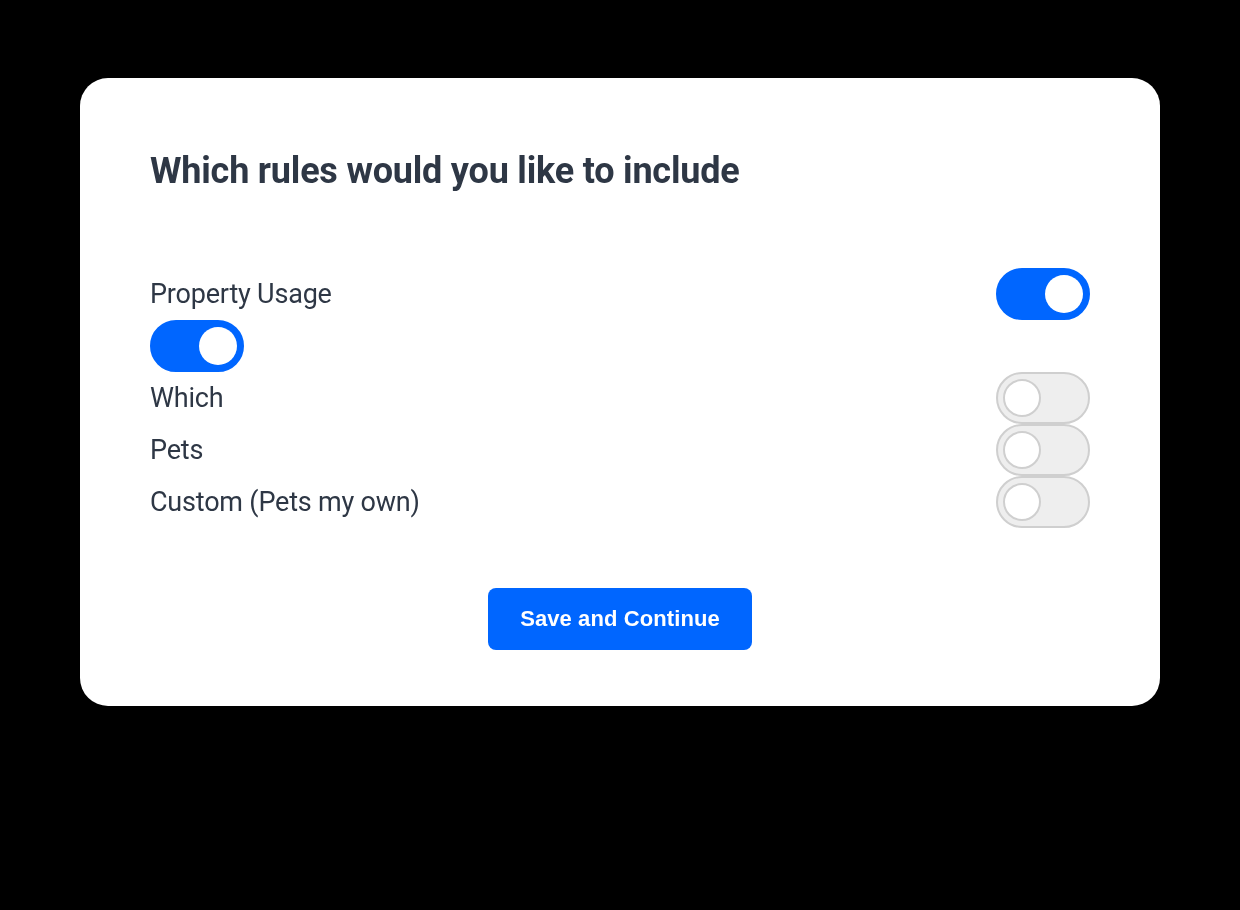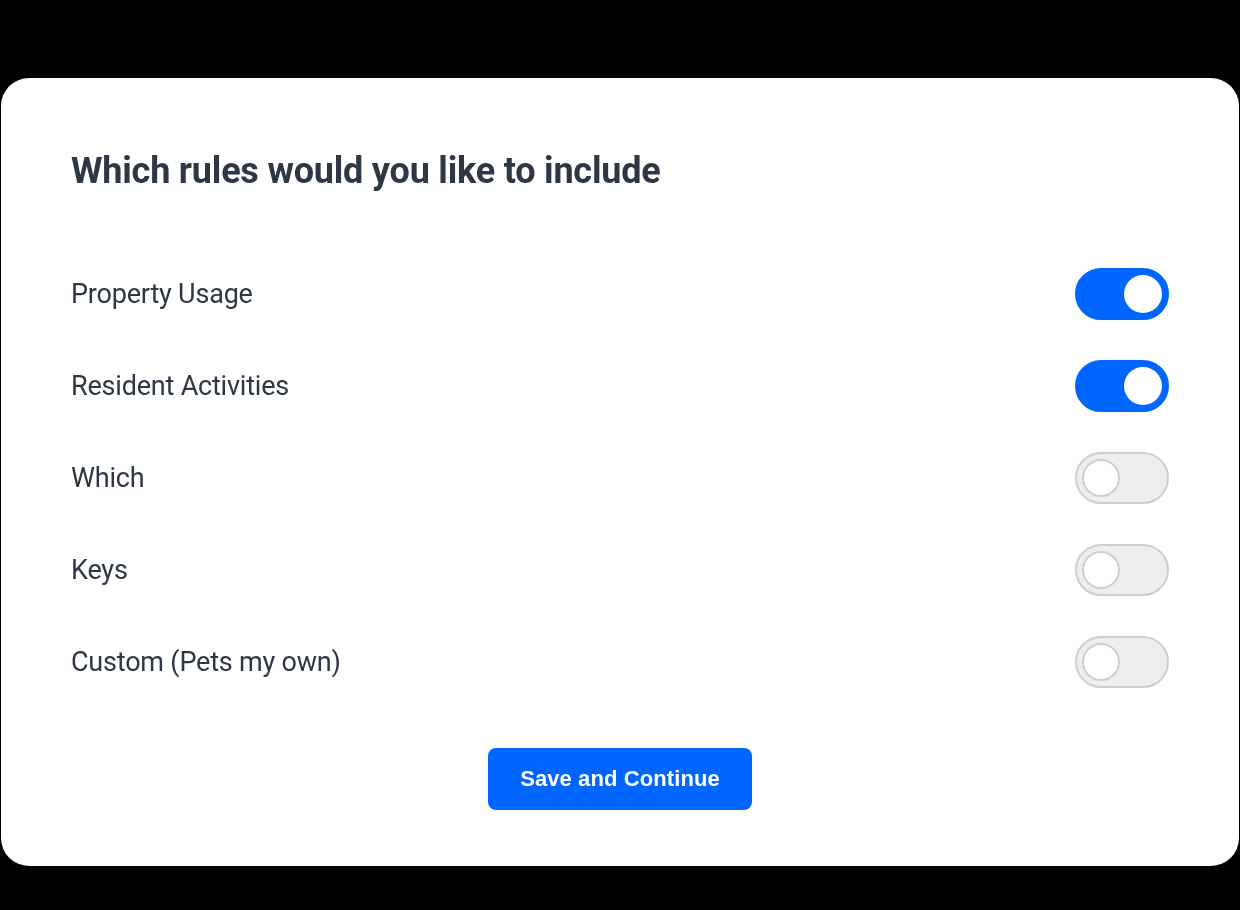--- a/index.html
+++ b/index.html
@@ -13,39 +13,38 @@
       height: 910px;
       background: #000000;
       font-family: -apple-system, BlinkMacSystemFont, "Segoe UI", Roboto, "Helvetica Neue", Arial, sans-serif;
       display: flex;
       align-items: flex-start;
       justify-content: center;
       padding-top: 78px;
     }
     
     .card {
-      width: 1238px;
+      width: 1080px;
       background: #ffffff;
       border-radius: 28px;
       padding: 72px 70px 56px 70px;
       box-shadow: 0 8px 30px rgba(0,0,0,0.4);
     }
     
     .heading {
       font-size: 36px;
       font-weight: 700;
       color: #2e3745;
       margin-bottom: 76px;
       letter-spacing: -0.2px;
     }
     
     .rules-list {
       display: flex;
       flex-direction: column;
-      gap: 40px;
       margin-bottom: 48px;
     }
     
     .rule-row {
       display: flex;
       align-items: center;
       justify-content: space-between;
     }
     
     .rule-label {
@@ -121,35 +120,34 @@
   <div class="rules-list">
 
     <div class="rule-row">
       <span class="rule-label">Property Usage</span>
       <div class="toggle on">
         <div class="toggle-knob"></div>
       </div>
     </div>
 
     <div class="rule-row">
-      <span class="rule-label">Resident Activities</span>
       <div class="toggle on">
         <div class="toggle-knob"></div>
       </div>
     </div>
 
     <div class="rule-row">
       <span class="rule-label">Which</span>
       <div class="toggle off">
         <div class="toggle-knob"></div>
       </div>
     </div>
 
     <div class="rule-row">
-      <span class="rule-label">Keys</span>
+      <span class="rule-label">Pets</span>
       <div class="toggle off">
         <div class="toggle-knob"></div>
       </div>
     </div>
 
     <div class="rule-row">
       <span class="rule-label">Custom (Pets my own)</span>
       <div class="toggle off">
         <div class="toggle-knob"></div>
       </div>

